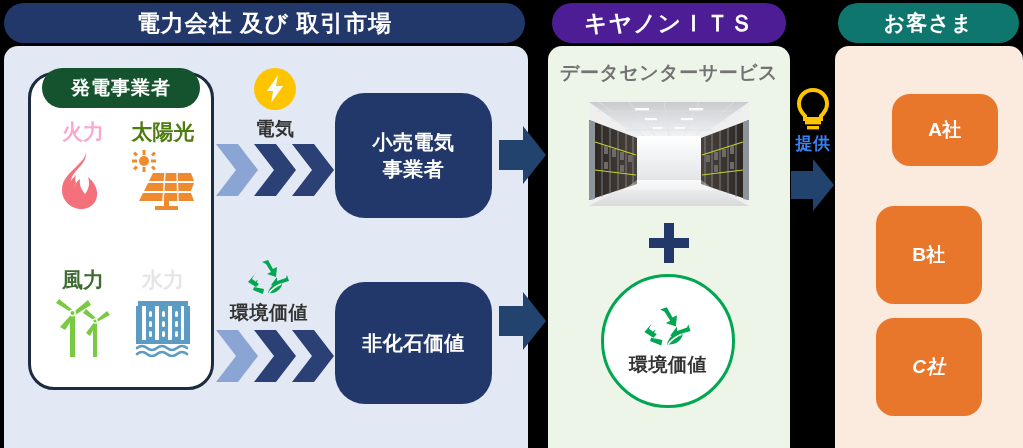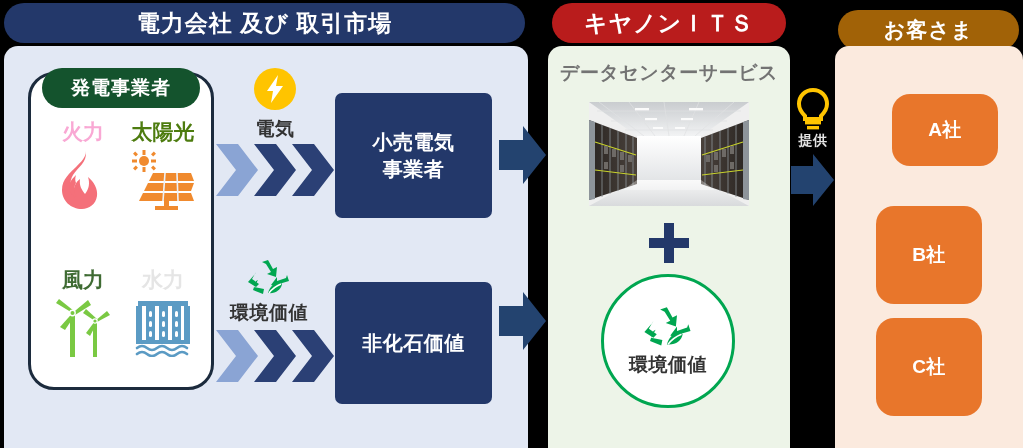--- a/index.html
+++ b/index.html
@@ -15,22 +15,22 @@
   .hdr {
     position: absolute;
     display: flex; align-items: center; justify-content: center;
     border-radius: 20px;
     color: #ffffff;
     font-weight: bold;
     letter-spacing: 1px;
     white-space: nowrap;
   }
   #hdr-power  { left: 4px;   top: 3px;  width: 521px; height: 40px; background:#23386a; font-size: 23px; }
-  #hdr-canon  { left: 552px; top: 3px;  width: 234px; height: 40px; background:#b91c1c; font-size: 23px; }
-  #hdr-cust   { left: 838px; top: 3px;  width: 181px; height: 40px; background:#a16207; font-size: 21px; margin-top: 7px; }
+  #hdr-canon  { left: 552px; top: 3px;  width: 234px; height: 40px; background:#4c1d95; font-size: 23px; }
+  #hdr-cust   { left: 838px; top: 3px;  width: 181px; height: 40px; background:#0f766e; font-size: 21px; }
 
   
   .panel { position: absolute; border-radius: 14px 14px 0 0; }
   #panel-power { left: 4px;   top: 46px; width: 524px; height: 402px; background:#e2e8f4; }
   #panel-canon { left: 548px; top: 46px; width: 242px; height: 402px; background:#edf4e8; }
   #panel-cust  { left: 835px; top: 46px; width: 188px; height: 402px; background:#fbeade; }
 
   
   #gen-card {
     position:absolute; left:28px; top:72px; width:186px; height:318px;
@@ -66,21 +66,21 @@
   #lab-elec { left: 220px; top: 68px; }
   #lab-env  { left: 214px; top: 258px; }
 
   .bolt-circle {
     width:42px; height:42px; border-radius:50%; background:#ffc400;
     margin:0 auto 6px; position:relative;
   }
 
   
   .mbox {
-    position:absolute; background:#23386a; border-radius:7px;
+    position:absolute; background:#23386a; border-radius:30px;
     display:flex; align-items:center; justify-content:center;
     color:#fff; font-size:20px; font-weight:bold; line-height:1.35;
     text-align:center; letter-spacing:0.5px;
   }
   #box-retail { left:335px; top:93px;  width:157px; height:125px; }
   #box-market { left:335px; top:282px; width:157px; height:122px; }
 
   
   .blockarrow { position:absolute; }
 
@@ -98,31 +98,31 @@
   }
   #env-circle {
     position:absolute; left:601px; top:274px; width:134px; height:134px;
     background:#ffffff; border:3px solid #00a650; border-radius:50%;
     display:flex; flex-direction:column; align-items:center; justify-content:center;
   }
   #env-circle .ctext { font-size:19px; font-weight:bold; color:#333; margin-top:2px; letter-spacing:0.5px; }
 
   
   #provide-group { position:absolute; left:790px; top:88px; width:46px; text-align:center; }
-  #provide-group .ptext { font-size:14px; font-weight:bold; color:#e5e5e5; letter-spacing:0.5px; }
+  #provide-group .ptext { font-size:17px; font-weight:bold; color:#3b82f6; letter-spacing:0.5px; }
 
   
   .cbox {
     position:absolute; left:876px; width:106px; background:#e8762b;
     border-radius:18px; display:flex; align-items:center; justify-content:center;
     color:#ffffff; font-size:19px; font-weight:bold; letter-spacing:0.5px;
   }
   #cust-a { top:94px;  height:72px;margin-left:16px; }
   #cust-b { top:206px; height:98px; }
-  #cust-c { top:318px; height:98px; }
+  #cust-c { top:318px; height:98px;font-style:italic; }
 </style>
 </head>
 <body>
 
 <div id="stage">
 
   <div class="hdr" id="hdr-power">電力会社 及び 取引市場</div>
   <div class="hdr" id="hdr-canon">キヤノンＩＴＳ</div>
   <div class="hdr" id="hdr-cust">お客さま</div>
 

